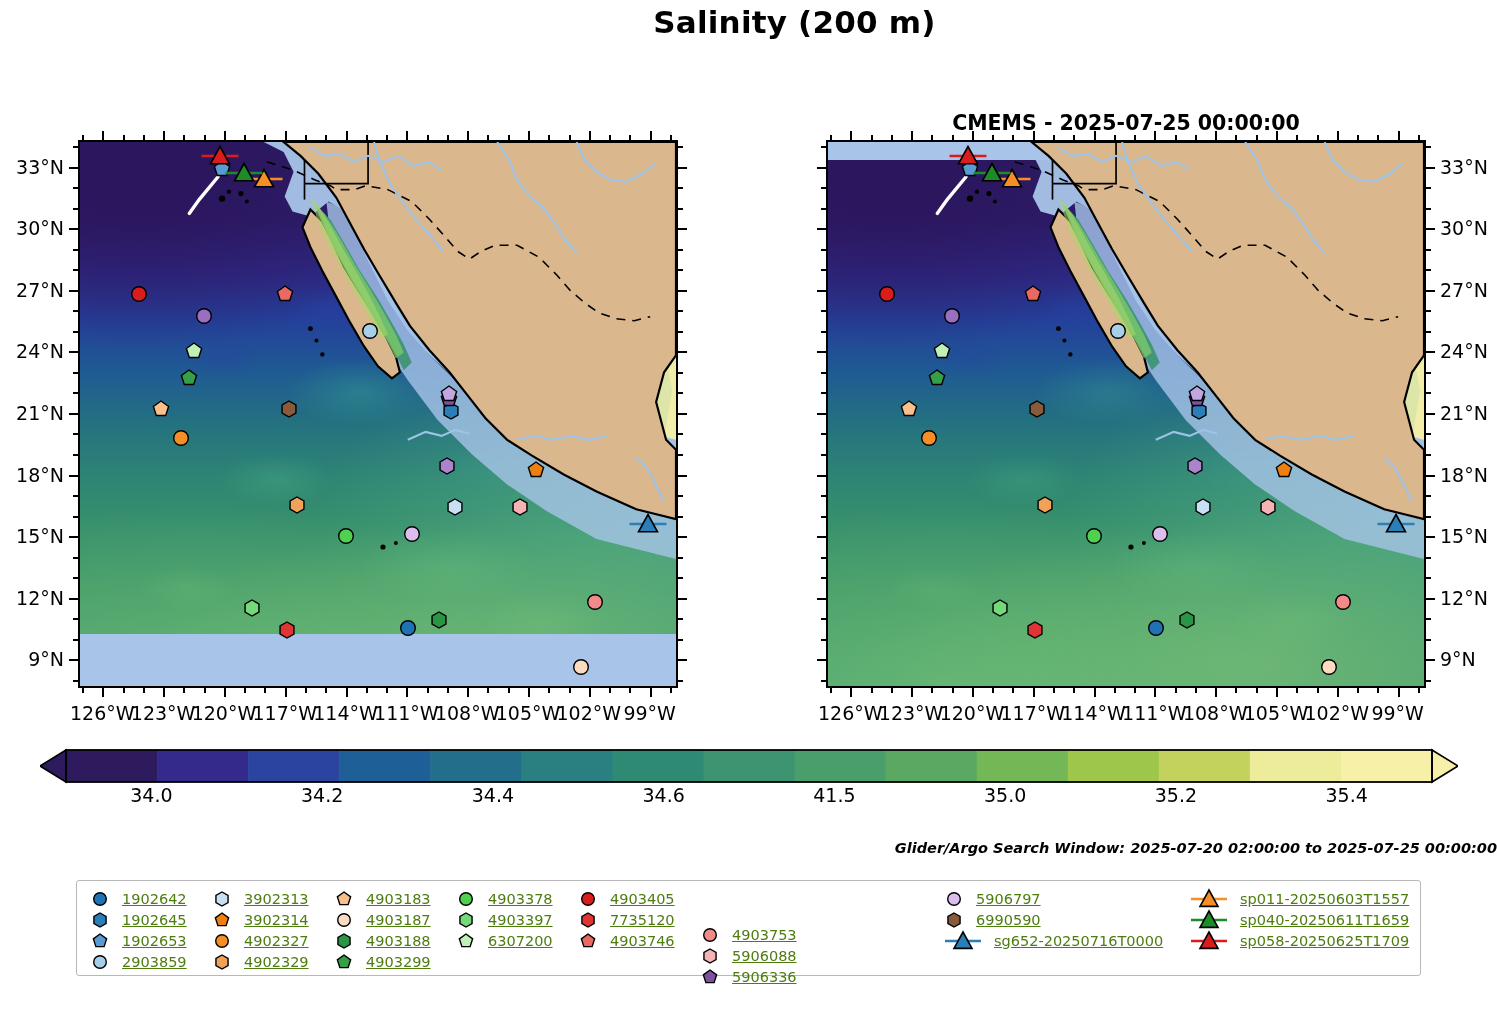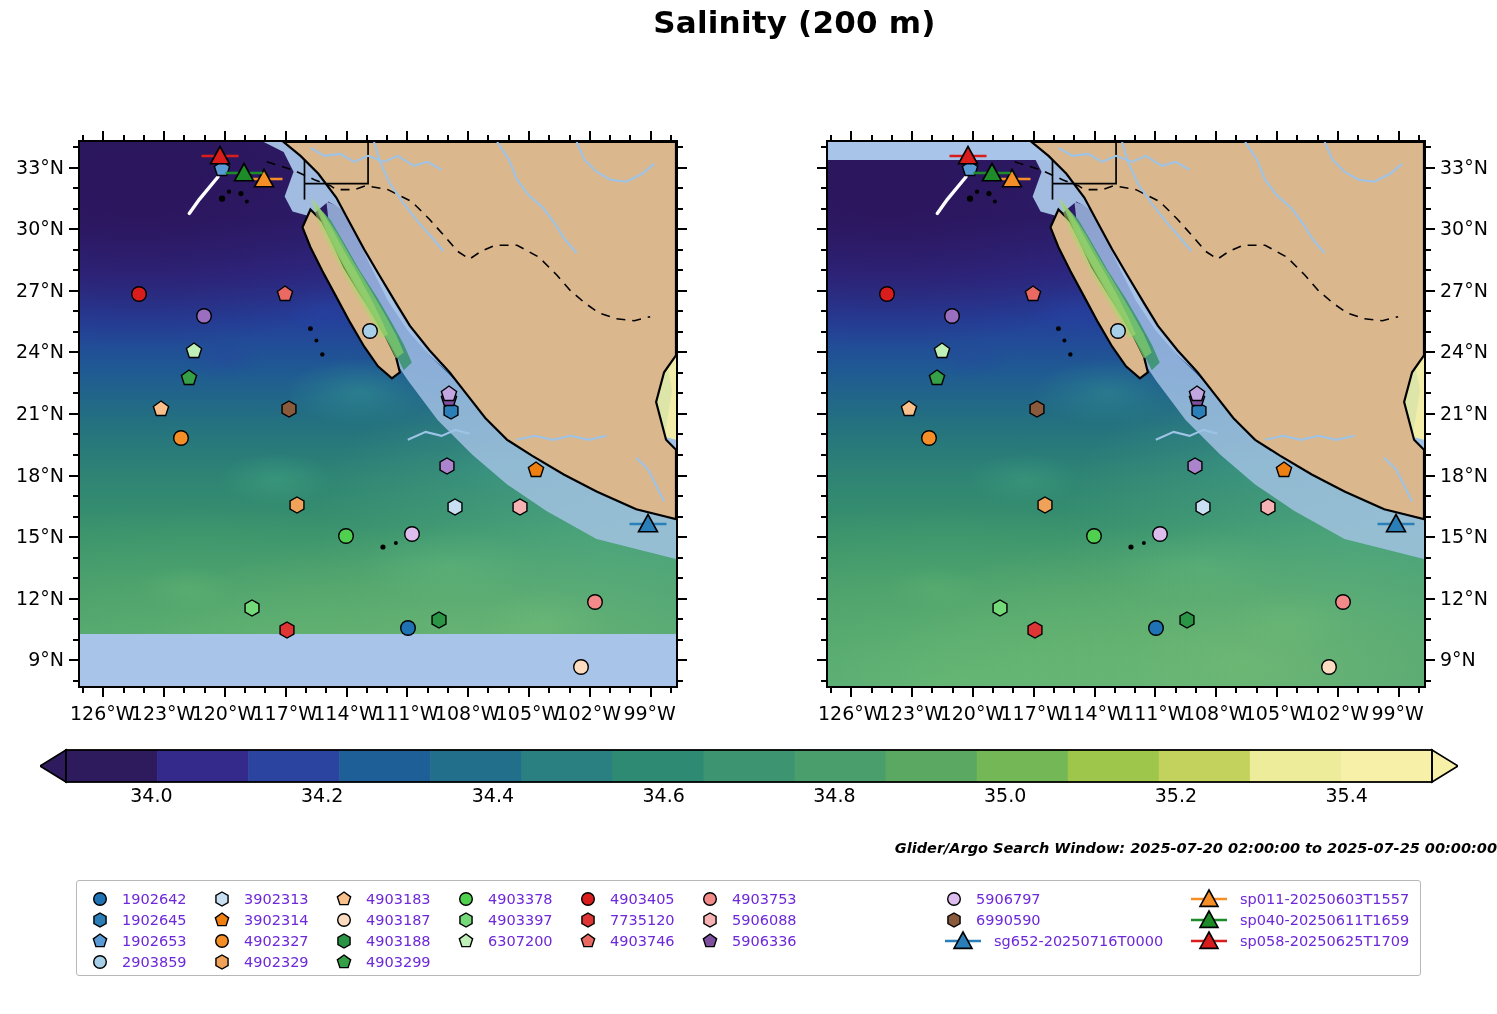--- a/index.html
+++ b/index.html
@@ -222,22 +222,23 @@
     width: 26px;
     display: flex;
     align-items: center;
     justify-content: center;
     flex: none;
   }
   .legend-mk.wide { width: 44px; }
   .legend-mk svg { display:block; overflow: visible; }
   .legend-label {
     font-size: 14.5px;
-    color: #6d28d9;
+    color: #4d7c0f;
     margin-left: 9px;
+    text-decoration: underline;
   }
 </style>
 </head>
 <body>
 
 <div id="root">
 
   <div class="main-title">Salinity (200 m)</div>
 
   <div class="panel" id="panel-left">
@@ -610,20 +611,21 @@
         <div class="ylabel left" style="top: 211.401px; right: 614px;">24°N</div>
         <div class="ylabel left" style="top: 272.974px; right: 614px;">21°N</div>
         <div class="ylabel left" style="top: 334.547px; right: 614px;">18°N</div>
         <div class="ylabel left" style="top: 396.12px; right: 614px;">15°N</div>
         <div class="ylabel left" style="top: 457.693px; right: 614px;">12°N</div>
         <div class="ylabel left" style="top: 519.266px; right: 614px;">9°N</div>
       </div>
   </div>
 
   <div class="panel" id="panel-right">
+    <div class="panel-title">CMEMS - 2025-07-25 00:00:00</div>
     <div class="map-frame">
       <div class="ocean"></div>
       <div class="ocean-swirl" style="opacity:.45"></div>
       <div class="nodata-band-top"></div>
       <svg class="land-svg" viewBox="0 0 600 548" preserveAspectRatio="none">
         <defs>
           <clipPath id="clipR">
               <rect x="0" y="0" width="600" height="548"></rect>
             </clipPath>
         </defs>
@@ -1000,21 +1002,21 @@
         <rect x="1209.8666666666666" y="2" width="91.66666666666666" height="32" fill="#ecec9b"></rect>
         <rect x="1300.9333333333334" y="2" width="91.66666666666666" height="32" fill="#f7f0a8"></rect>
         <polygon points="1418,18 1392,2 1392,34" fill="#f7f0a8" stroke="#000" stroke-width="1.6"></polygon>
         <rect x="26" y="2" width="1366" height="32" fill="none" stroke="#000" stroke-width="1.8"></rect>
       </svg>
     <div id="cb-ticks">
         <div class="cb-tick-label" style="left: 111.375px;">34.0</div>
         <div class="cb-tick-label" style="left: 282.125px;">34.2</div>
         <div class="cb-tick-label" style="left: 452.875px;">34.4</div>
         <div class="cb-tick-label" style="left: 623.625px;">34.6</div>
-        <div class="cb-tick-label" style="left: 794.375px;">34.8</div>
+        <div class="cb-tick-label" style="left: 794.375px;">41.5</div>
         <div class="cb-tick-label" style="left: 965.125px;">35.0</div>
         <div class="cb-tick-label" style="left: 1135.88px;">35.2</div>
         <div class="cb-tick-label" style="left: 1306.62px;">35.4</div>
       </div>
   </div>
   <div id="search-window">Glider/Argo Search Window: 2025-07-20 02:00:00 to 2025-07-25 00:00:00</div>
 
   <div id="legend">
       <div class="legend-col" style="left: 10px;">
         <div class="legend-entry">
@@ -1163,21 +1165,21 @@
         </div>
         <div class="legend-entry">
           <span class="legend-mk">
             <svg width="20" height="20" viewBox="-3 -3 20 20">
               <polygon points="7.00,0.00 13.66,4.84 11.11,12.66 2.89,12.66 0.34,4.84" fill="#ea6a63" stroke="#000" stroke-width="1.4"></polygon>
             </svg>
           </span>
           <span class="legend-label">4903746</span>
         </div>
       </div>
-      <div class="legend-col" style="left: 620px;">
+      <div class="legend-col" style="left: 620px; margin-top: 36px;">
         <div class="legend-entry">
           <span class="legend-mk">
             <svg width="20" height="20" viewBox="-3 -3 20 20">
               <circle cx="7" cy="7" r="6.3" fill="#f28a8a" stroke="#000" stroke-width="1.4"></circle>
             </svg>
           </span>
           <span class="legend-label">4903753</span>
         </div>
         <div class="legend-entry">
           <span class="legend-mk">

